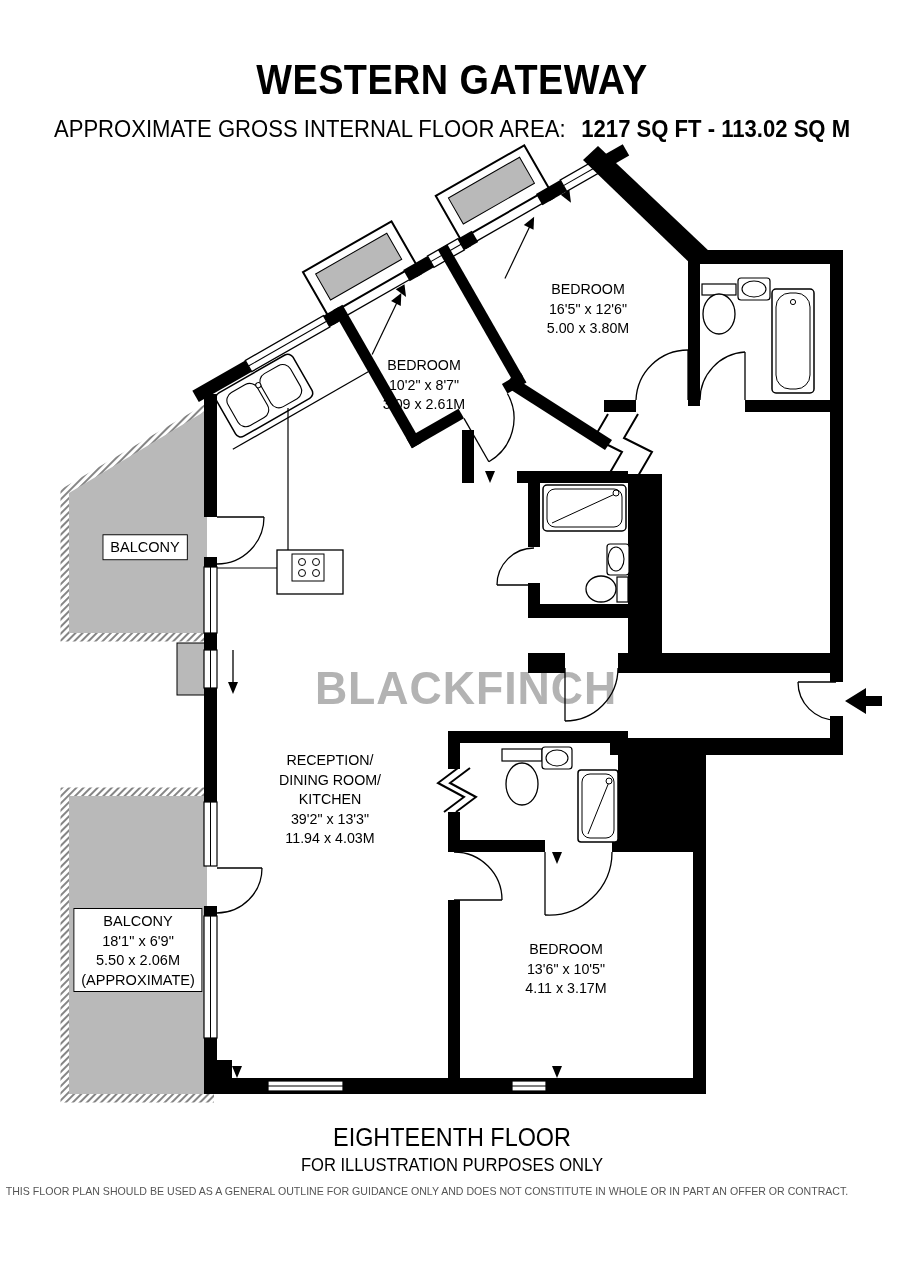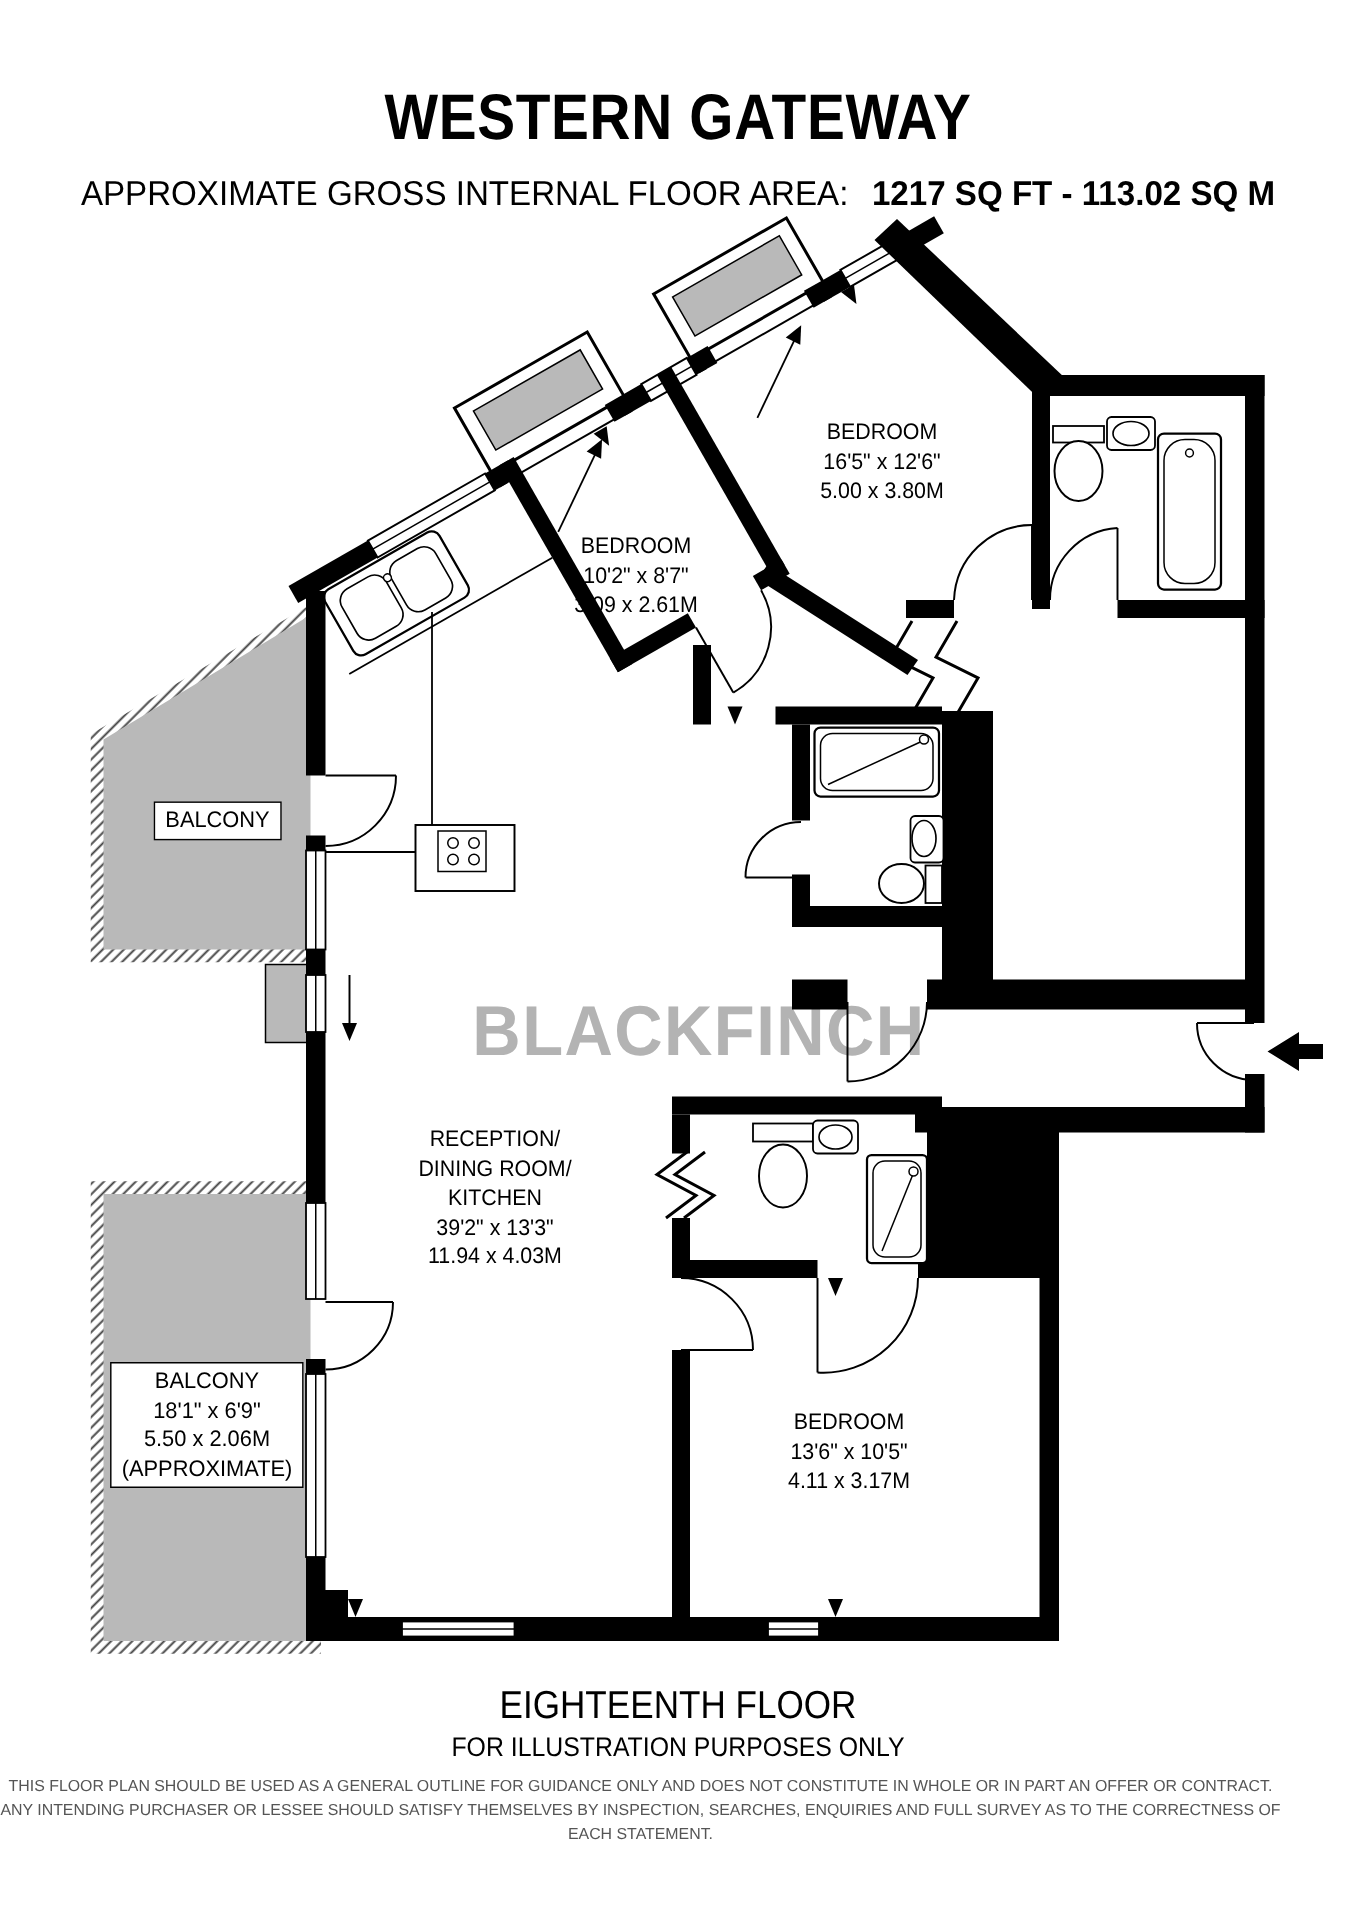--- a/index.html
+++ b/index.html
@@ -325,16 +325,15 @@
     <div>BALCONY</div>
     <div>18'1" x 6'9"</div>
     <div>5.50 x 2.06M</div>
     <div>(APPROXIMATE)</div>
   </div>
 
   <div class="abs floor-line">EIGHTEENTH FLOOR</div>
   <div class="abs purpose-line">FOR ILLUSTRATION PURPOSES ONLY</div>
   <div class="abs disclaimer">
     <div>THIS FLOOR PLAN SHOULD BE USED AS A GENERAL OUTLINE FOR GUIDANCE ONLY AND DOES NOT CONSTITUTE IN WHOLE OR IN PART AN OFFER OR CONTRACT.</div>
-    <div>ANY INTENDING PURCHASER OR LESSEE SHOULD SATISFY THEMSELVES BY INSPECTION, SEARCHES, ENQUIRIES AND FULL SURVEY AS TO THE CORRECTNESS OF EACH STATEMENT.</div>
   </div>
 
 </div>
 
 </body></html>

